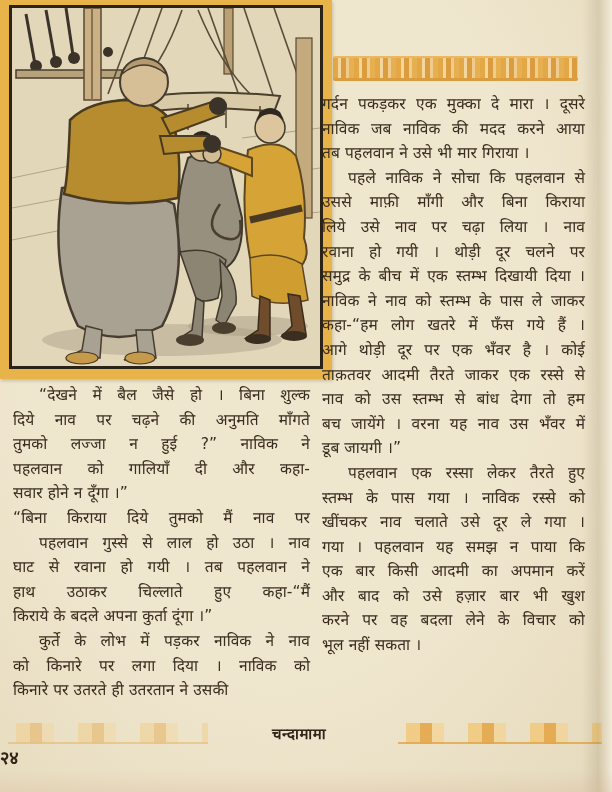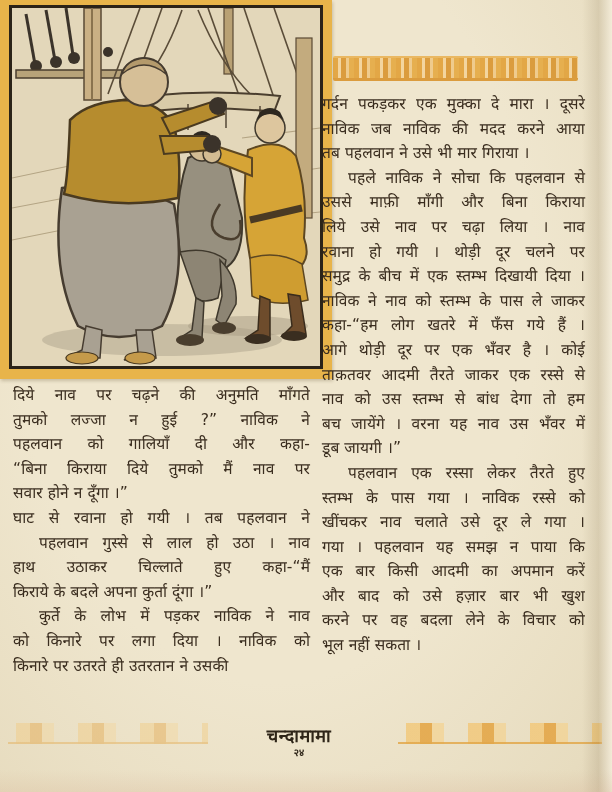--- a/index.html
+++ b/index.html
@@ -65,26 +65,26 @@
     text-align-last:justify;
     white-space:nowrap;
     height:24.6px;
     overflow:visible;
   }
   .line.last{text-align-last:left;white-space:normal;}
   .line.indent{text-indent:26px;}
   
   .footer-title{
     position:absolute;left:0;right:14px;top:723px;
-    text-align:center;font-size:18px;font-weight:bold;color:#2e2518;
+    text-align:center;font-size:15px;font-weight:bold;color:#2e2518;
     letter-spacing:.5px;
   }
   .footer-page{
     position:absolute;left:0;right:14px;top:745px;
-    text-align:center;font-size:10px;font-weight:bold;color:#2e2518;
+    font-size:18px;font-weight:bold;color:#2e2518;
   }
   
   .edge-right{
     position:absolute;top:0;right:0;width:30px;height:792px;
     background:linear-gradient(90deg,rgba(120,100,65,0) 0%,rgba(120,100,65,.16) 55%,rgba(245,238,220,.85) 100%);
     pointer-events:none;
   }
   .edge-bottom{
     position:absolute;left:0;bottom:0;width:612px;height:22px;
     background:linear-gradient(180deg,rgba(150,110,80,0),rgba(214,180,150,.25));
@@ -198,27 +198,28 @@
         <path d="M208 196 q-18 26 4 34 q20 6 16 -18" fill="none" stroke="#4a3e2e" stroke-width="2.5"></path>
       </svg>
     </div>
   </div>
 
   <div class="ornament-top"></div>
   <div class="ornament-bottom ob-left"></div>
   <div class="ornament-bottom ob-right"></div>
 
   <div class="col col-left">
+      <div class="line indent">“देखने में बैल जैसे हो ।  बिना शुल्क</div>
       <div class="line">दिये नाव पर चढ़ने की अनुमति माँगते</div>
       <div class="line">तुमको लज्जा न हुई ?”  नाविक ने</div>
       <div class="line">पहलवान को गालियाँ दी और कहा-</div>
+      <div class="line last">सवार होने न दूँगा ।”</div>
       <div class="line">“बिना किराया दिये तुमको मैं नाव पर</div>
-      <div class="line last">सवार होने न दूँगा ।”</div>
+      <div class="line indent">पहलवान गुस्से से लाल हो उठा ।  नाव</div>
       <div class="line">घाट से रवाना हो गयी ।  तब पहलवान ने</div>
-      <div class="line indent">पहलवान गुस्से से लाल हो उठा ।  नाव</div>
       <div class="line">हाथ उठाकर चिल्लाते हुए कहा-“मैं</div>
       <div class="line last">किराये के बदले अपना कुर्ता दूंगा ।”</div>
       <div class="line indent">कुर्ते के लोभ में पड़कर नाविक ने नाव</div>
       <div class="line">को किनारे पर लगा दिया ।  नाविक को</div>
       <div class="line last">किनारे पर उतरते ही उतरतान ने उसकी</div>
     </div>
   <div class="col col-right">
       <div class="line">गर्दन पकड़कर एक मुक्का दे मारा ।  दूसरे</div>
       <div class="line">नाविक जब नाविक की मदद करने आया</div>
       <div class="line last">तब पहलवान ने उसे भी मार गिराया ।</div>

